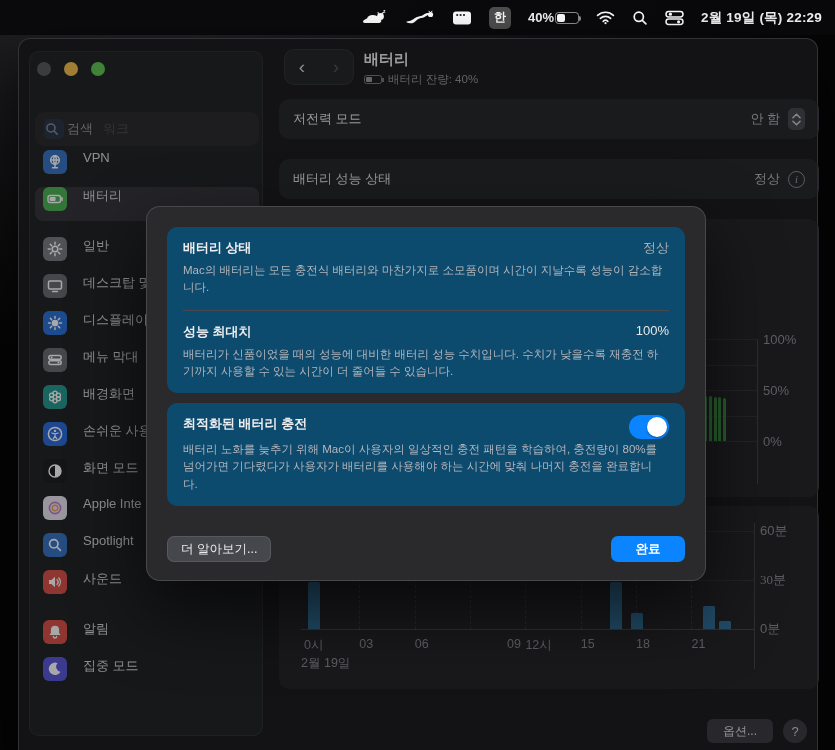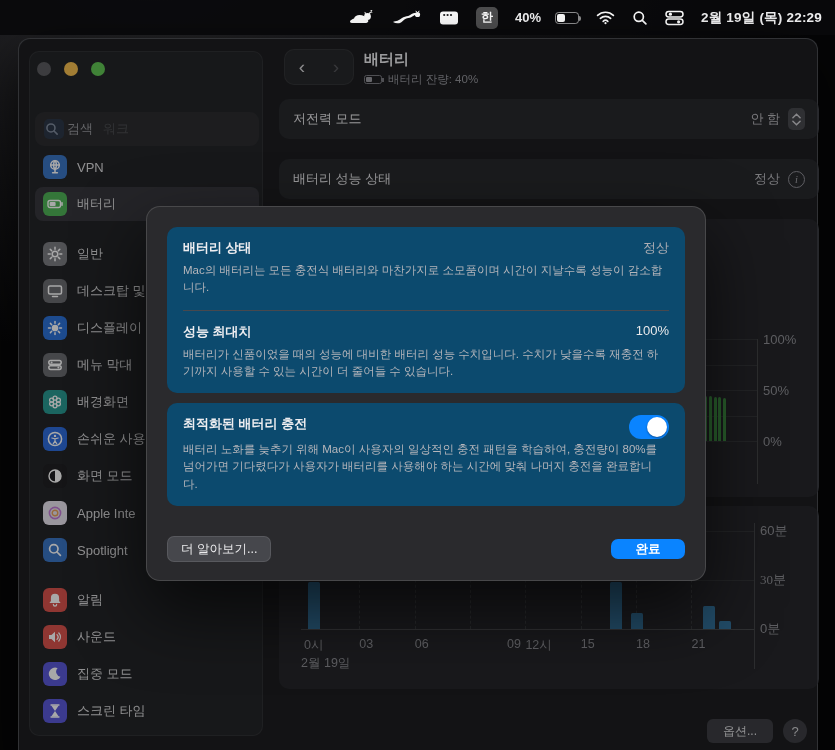--- a/index.html
+++ b/index.html
@@ -8,41 +8,41 @@
     background:radial-gradient(900px 520px at 18% -5%, #28282b 0%, #111113 45%, #050506 75%);}
   .abs{position:absolute;}
 
   
   .menubar{position:absolute;left:0;top:0;width:835px;height:35px;background:rgba(10,10,12,.92);
     display:flex;align-items:center;justify-content:flex-end;gap:17px;padding:0 13px;color:#f4f4f5;}
   .mb-ic{display:flex;align-items:center;justify-content:center;height:22px;}
   .mb-ic svg{display:block;}
   .mb-han{background:rgba(255,255,255,.28);border-radius:5px;width:22px;height:22px;
     display:flex;align-items:center;justify-content:center;font-size:12px;font-weight:700;color:#fff;}
-  .mb-batt{display:flex;align-items:center;gap:14px;font-size:13px;font-weight:600;}
+  .mb-batt{display:flex;align-items:center;gap:1px;font-size:13px;font-weight:600;}
   .batt-shell{position:relative;width:24px;height:12px;border:1px solid rgba(255,255,255,.55);border-radius:3.5px;}
   .batt-fill{position:absolute;left:1px;top:1px;bottom:1px;width:38%;background:#fff;border-radius:2px;}
   .batt-nub{position:absolute;right:-3px;top:3.5px;width:2px;height:5px;background:rgba(255,255,255,.55);border-radius:0 2px 2px 0;}
   .mb-clock{font-size:13.5px;font-weight:600;letter-spacing:.2px;}
 
   
   .window{position:absolute;left:18px;top:38px;width:800px;height:730px;background:#1d1e21;
     border-radius:12px;border:1px solid rgba(255,255,255,.09);box-shadow:0 22px 60px rgba(0,0,0,.7);}
 
   
   .sidebar{position:absolute;left:10px;top:12px;width:234px;height:685px;background:#242528;
     border-radius:10px;border:1px solid rgba(255,255,255,.06);}
   .lights{position:absolute;left:7px;top:10px;display:flex;gap:13px;}
   .light{width:14px;height:14px;border-radius:50%;}
   .search{position:absolute;left:5px;top:60px;width:224px;height:34px;background:#2c2d30;border-radius:9px;
     display:flex;align-items:center;padding:0 10px;gap:8px;color:#98989d;font-size:13px;}
   .search .ghost{opacity:.28;margin-left:2px;}
   .search .ghost-ic{position:absolute;left:9px;top:7px;width:20px;height:20px;border-radius:5px;background:#2f5f9e;opacity:.22;}
   .side-list{position:absolute;left:5px;top:98px;width:224px;}
-  .side-item{display:flex;align-items:center;gap:10px;height:34px;border-radius:8px;padding:0 8px;margin-bottom:3px;color:#d9d9db;font-size:13px;}
+  .side-item{display:flex;gap:16px;height:34px;border-radius:8px;padding:0 8px;margin-bottom:3px;color:#d9d9db;font-size:13px;}
   .side-item.gap{margin-top:16px;}
   .side-item.selected{background:#37383d;}
   .side-ico{width:24px;height:24px;border-radius:6px;display:flex;align-items:center;justify-content:center;flex:0 0 auto;}
   .side-ico svg{display:block;}
   .side-label{white-space:nowrap;overflow:hidden;}
 
   
   .navpill{position:absolute;left:265px;top:10px;width:70px;height:36px;background:#27282b;border:1px solid rgba(255,255,255,.06);
     border-radius:10px;display:flex;align-items:center;justify-content:space-around;font-size:19px;}
   .nav-back{color:#d5d5d7;} .nav-fwd{color:#55565a;}
@@ -89,21 +89,21 @@
   .dval{font-size:13px;color:#aeaeb4;}
   .ddesc{margin-top:5px;font-size:11.5px;line-height:1.5;color:#b6b6bb;max-width:480px;}
   .divider{height:1px;background:#48484d;margin:0 16px;}
   .dcard2{margin-top:10px;}
   .toggle{width:40px;height:24px;border-radius:12px;background:#0a84ff;position:relative;flex:0 0 auto;}
   .toggle .knob{position:absolute;right:2px;top:2px;width:20px;height:20px;border-radius:50%;background:#fff;
     box-shadow:0 1px 2px rgba(0,0,0,.4);}
   .dfoot{position:absolute;left:20px;right:20px;bottom:18px;display:flex;justify-content:space-between;align-items:center;}
   .learn-btn{height:26px;padding:0 13px;background:#46474c;border:1px solid rgba(255,255,255,.1);border-radius:7px;
     color:#ececee;font-size:12.5px;display:flex;align-items:center;}
-  .done-btn{height:20px;width:74px;background:#0a84ff;border-radius:7px;color:#fff;font-weight:700;font-size:12.5px;
+  .done-btn{height:26px;width:74px;background:#0a84ff;border-radius:7px;color:#fff;font-weight:700;font-size:12.5px;
     display:flex;align-items:center;justify-content:center;}
 </style>
 </head>
 <body>
 
 <div class="screen">
 
   <div class="menubar">
     <span class="mb-ic">
       <svg width="26" height="18" viewBox="0 0 26 18">
@@ -281,54 +281,45 @@
           </div>
           <div class="side-item">
             <span class="side-ico" style="background: rgb(59, 117, 196);">
               <svg width="16" height="16" viewBox="0 0 16 16" fill="none" stroke="#fff" stroke-width="1.7" stroke-linecap="round">
                 <circle cx="6.8" cy="6.8" r="4.2"></circle>
                 <path d="M10 10l3.4 3.4"></path>
               </svg>
             </span>
             <span class="side-label">Spotlight</span>
           </div>
+          <div class="side-item">
+            <span class="side-ico" style="background: rgb(217, 83, 76);">
+              <svg width="16" height="16" viewBox="0 0 16 16">
+                <path d="M2 6v4h2.4L8 13.2V2.8L4.4 6H2z" fill="#fff"></path>
+                <path d="M10 5.6a3.4 3.4 0 010 4.8M11.8 4a6 6 0 010 8" fill="none" stroke="#fff" stroke-width="1.3" stroke-linecap="round"></path>
+              </svg>
+            </span>
+            <span class="side-label">사운드</span>
+          </div>
           <div class="side-item gap">
             <span class="side-ico" style="background: rgb(217, 83, 76);">
               <svg width="16" height="16" viewBox="0 0 16 16">
                 <path d="M8 1.8a4.1 4.1 0 014.1 4.1v3.2L13.6 11H2.4l1.5-1.9V5.9A4.1 4.1 0 018 1.8z" fill="#fff"></path>
                 <path d="M6.4 12.4a1.6 1.6 0 003.2 0" fill="none" stroke="#fff" stroke-width="1.3" stroke-linecap="round"></path>
               </svg>
             </span>
             <span class="side-label">알림</span>
           </div>
           <div class="side-item">
-            <span class="side-ico" style="background: rgb(217, 83, 76);">
-              <svg width="16" height="16" viewBox="0 0 16 16">
-                <path d="M2 6v4h2.4L8 13.2V2.8L4.4 6H2z" fill="#fff"></path>
-                <path d="M10 5.6a3.4 3.4 0 010 4.8M11.8 4a6 6 0 010 8" fill="none" stroke="#fff" stroke-width="1.3" stroke-linecap="round"></path>
-              </svg>
-            </span>
-            <span class="side-label">사운드</span>
-          </div>
-          <div class="side-item">
             <span class="side-ico" style="background: rgb(90, 88, 216);">
               <svg width="16" height="16" viewBox="0 0 16 16">
                 <path d="M10.6 2.2a6.2 6.2 0 102.9 8.5 5 5 0 01-2.9-8.5z" fill="#fff"></path>
               </svg>
             </span>
             <span class="side-label">집중 모드</span>
-          </div>
-          <div class="side-item">
-            <span class="side-ico" style="background: rgb(90, 88, 216);">
-              <svg width="16" height="16" viewBox="0 0 16 16">
-                <path d="M4.3 2.4h7.4L8 8 4.3 2.4zM4.3 13.6h7.4L8 8l-3.7 5.6z" fill="#fff"></path>
-                <path d="M4 2h8M4 14h8" stroke="#fff" stroke-width="1.3" stroke-linecap="round"></path>
-              </svg>
-            </span>
-            <span class="side-label">스크린 타임</span>
           </div>
         </div>
     </div>
 
     <div class="navpill">
       <span class="nav-back">‹</span>
       <span class="nav-fwd">›</span>
     </div>
     <div class="page-title">배터리</div>
     <div class="page-sub">

